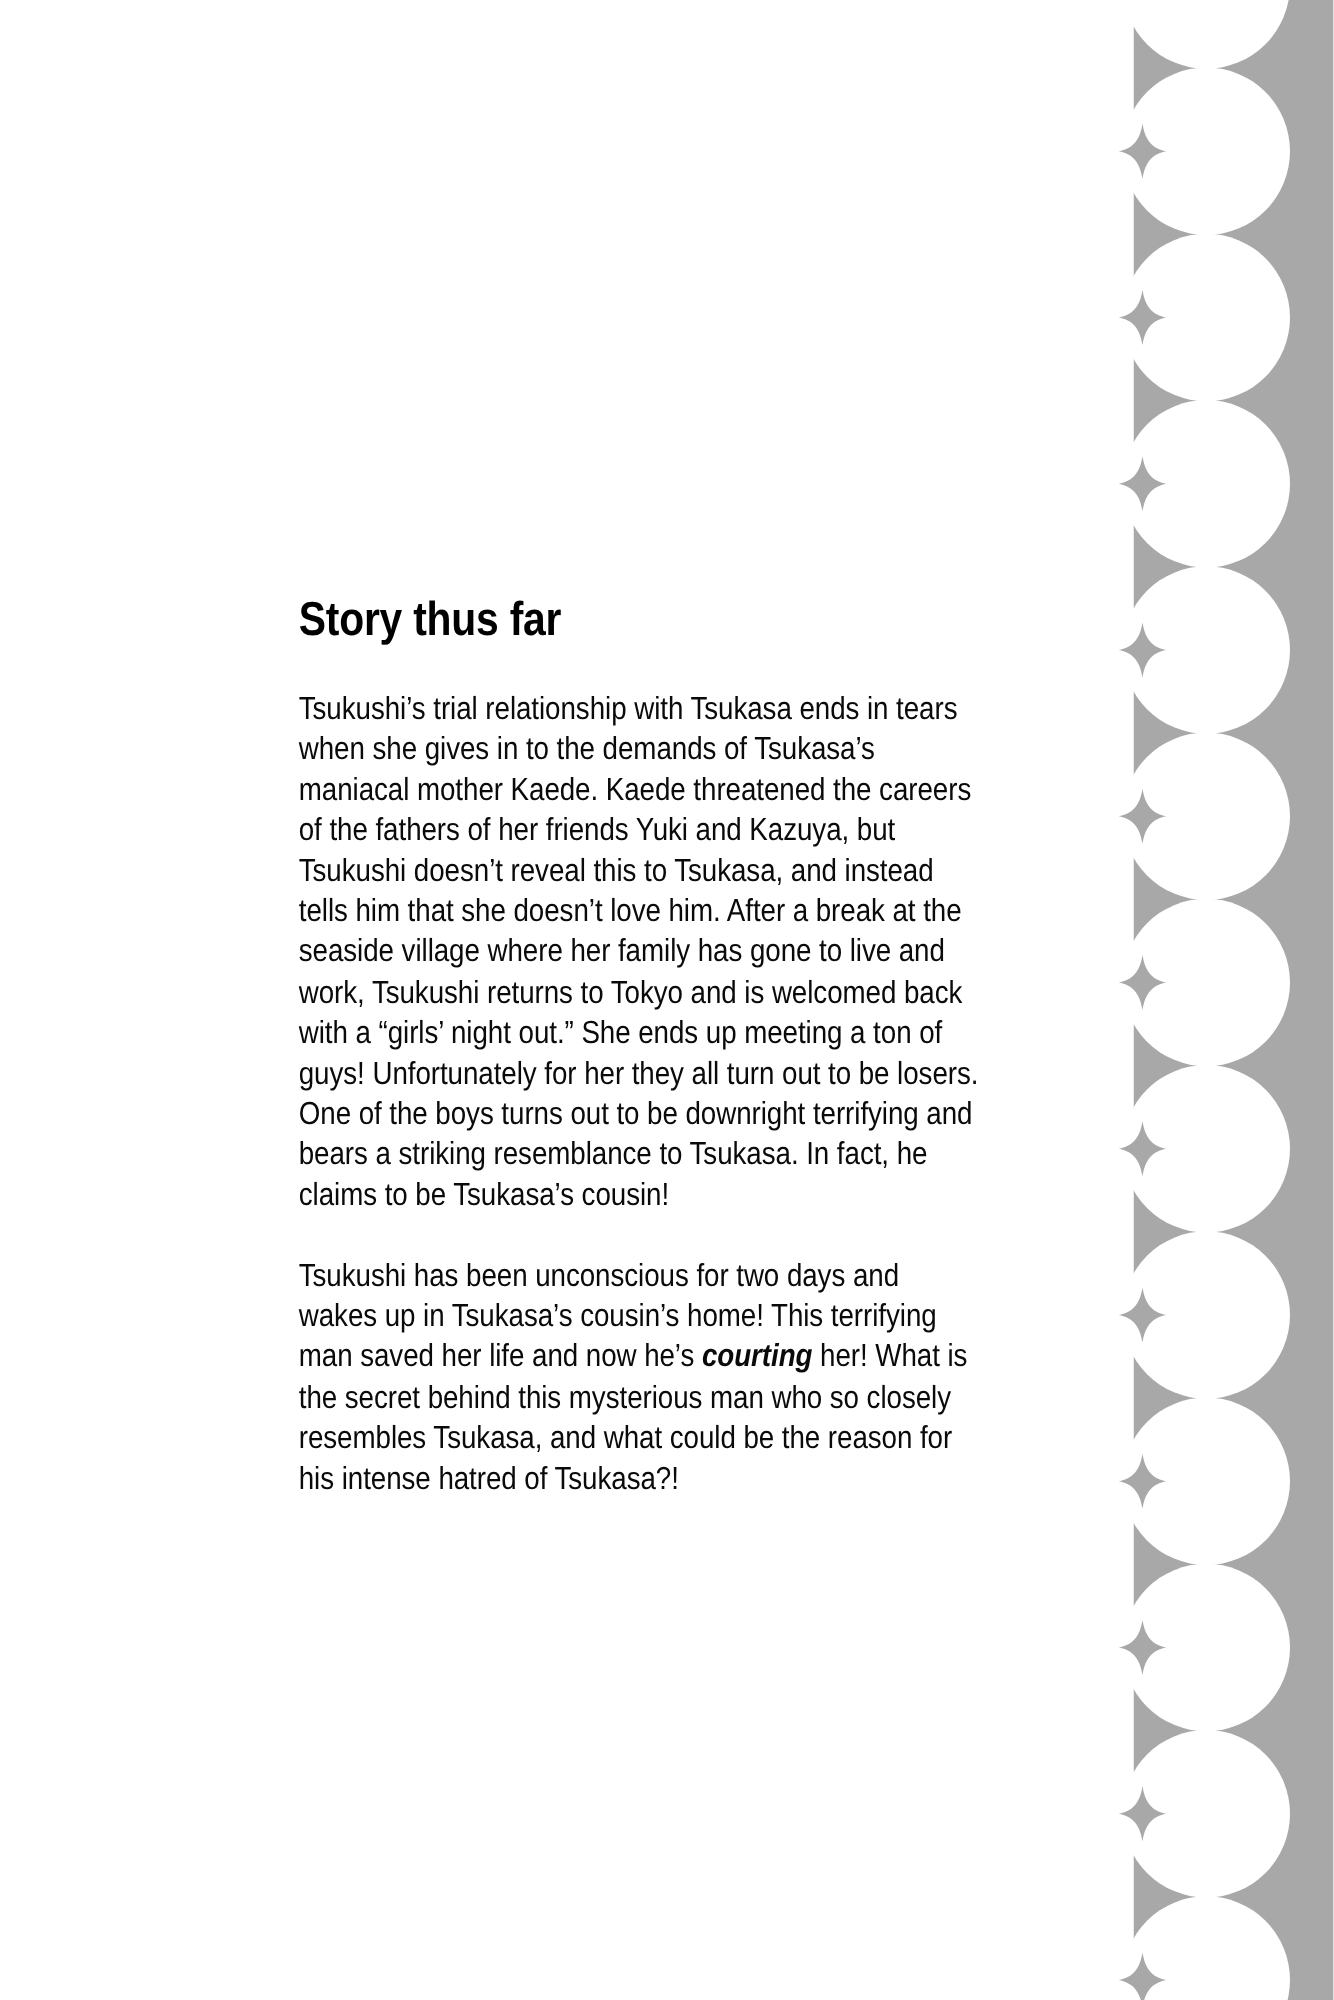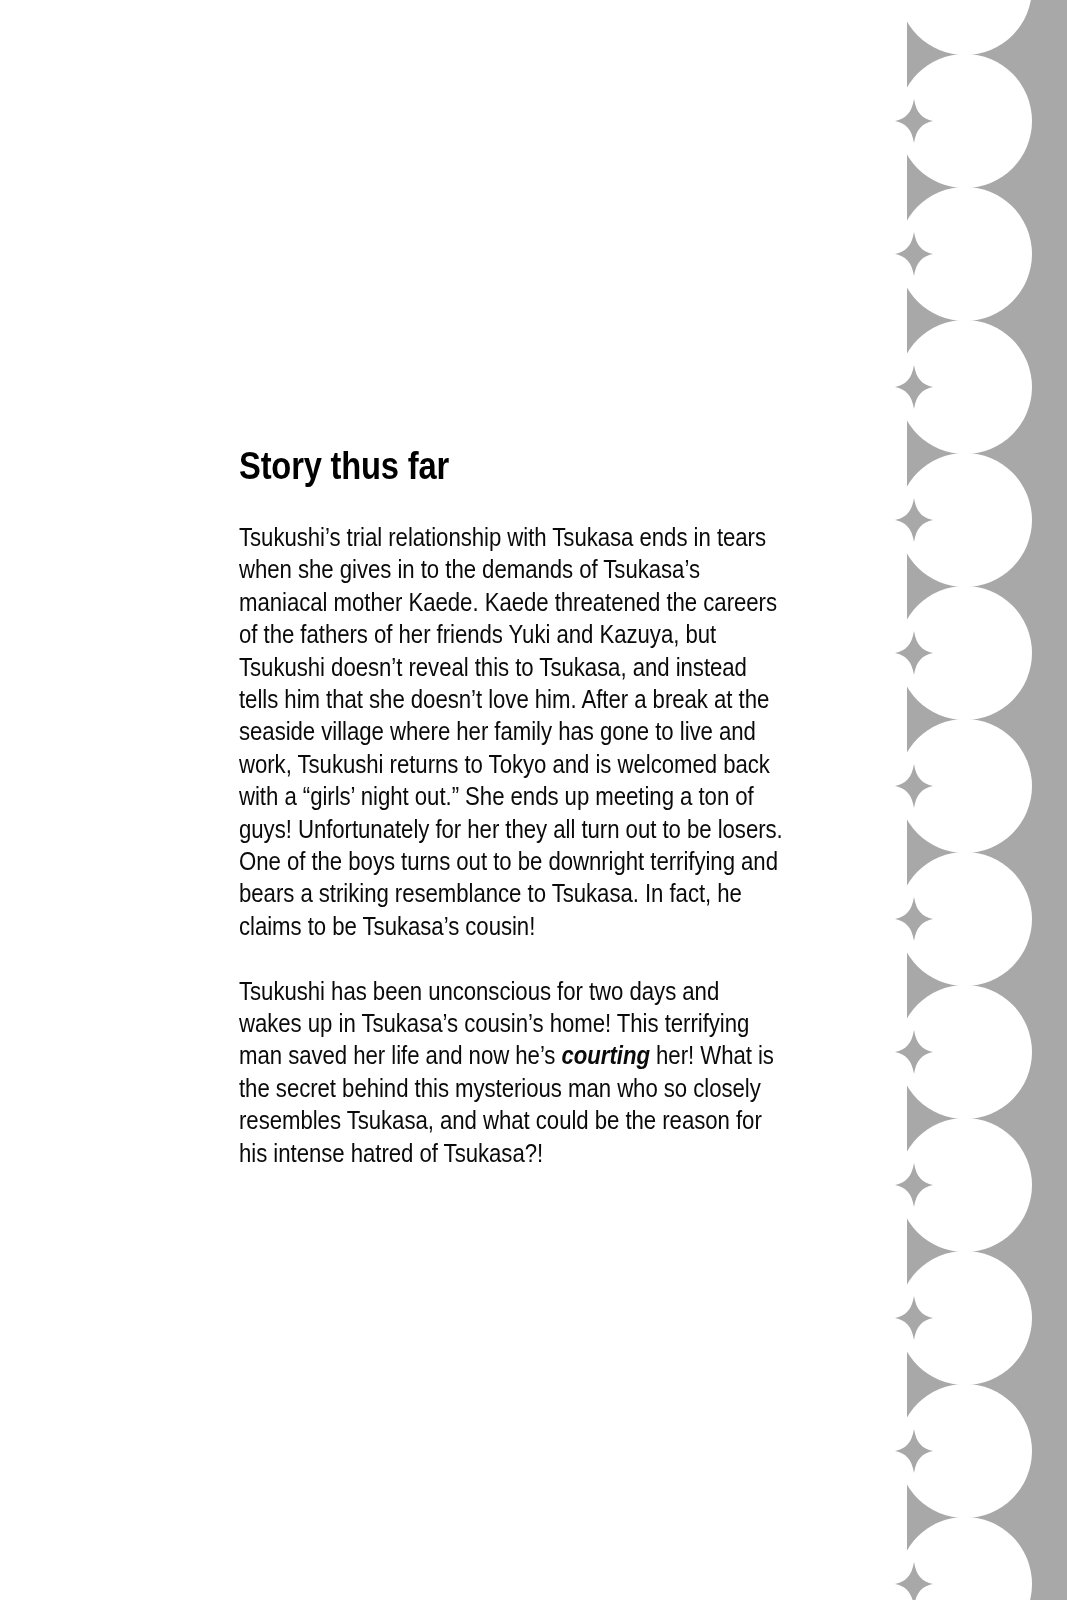--- a/index.html
+++ b/index.html
@@ -27,21 +27,21 @@
   .border-deco svg {
     display: block;
     width: 200px;
     height: 1600px;
   }
 
   
   .content {
     position: absolute;
     left: 239px;
-    top: 447px;
+    top: 477px;
     width: 545px;
   }
 
   .story-heading {
     font-family: "Liberation Sans Narrow", "Liberation Sans", sans-serif;
     font-weight: 700;
     font-size: 38px;
     line-height: 1.0;
     letter-spacing: -0.2px;
     color: #000000;

